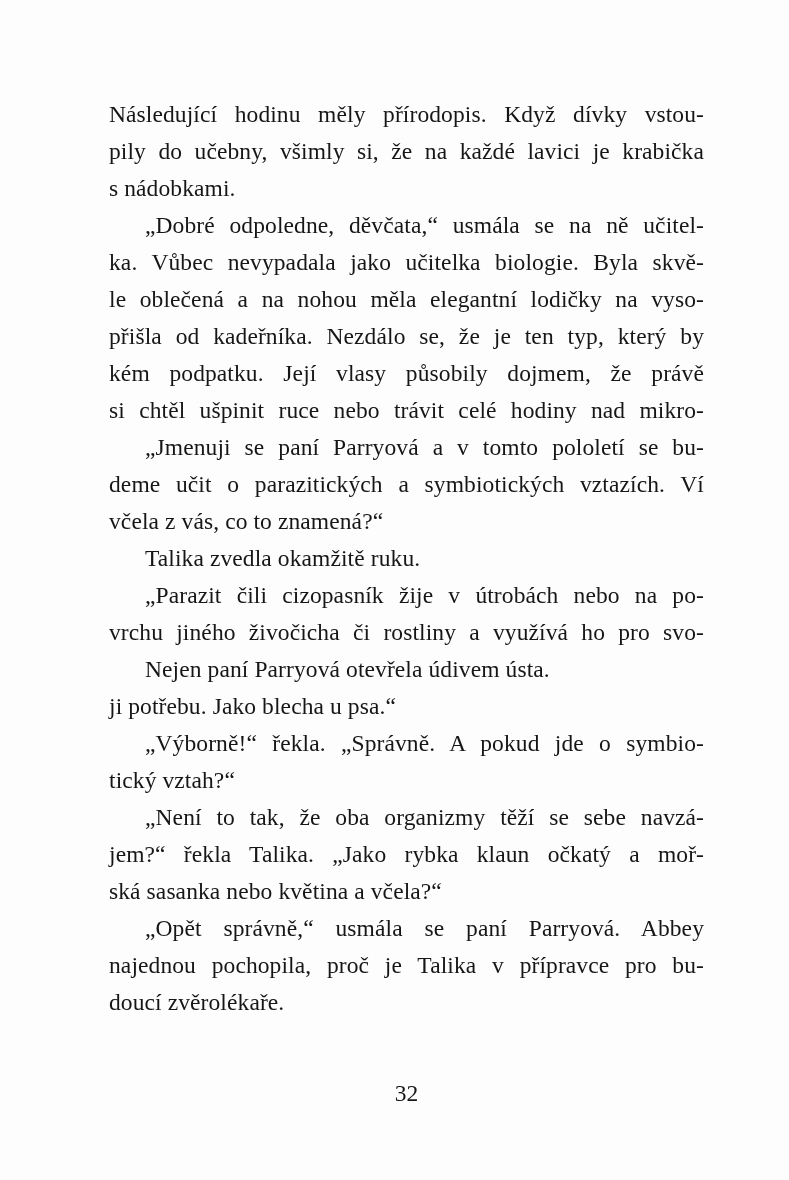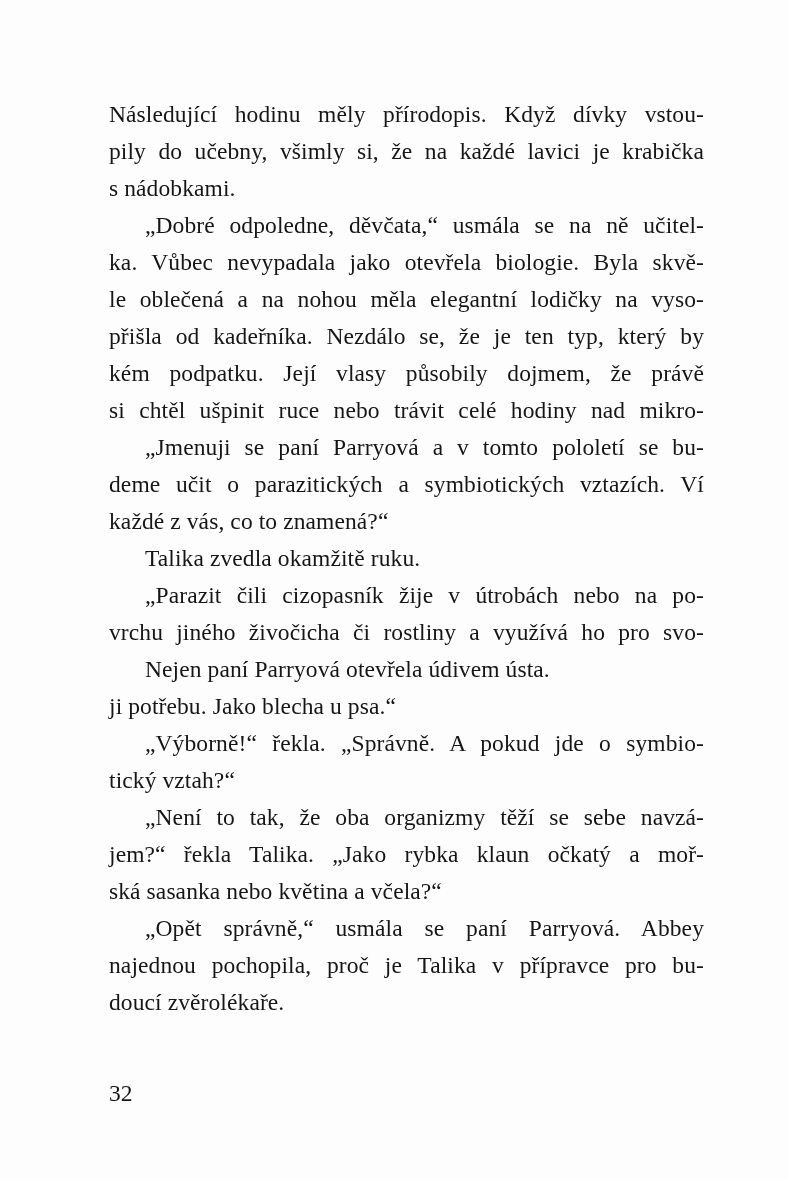--- a/index.html
+++ b/index.html
@@ -40,42 +40,42 @@
     text-align-last: left;
   }
   .line.indent {
     text-indent: 36px;
   }
   .page-number {
     position: absolute;
     left: 97px;
     top: 1078px;
     width: 595px;
-    text-align: left;
+    text-align: center;
     font-size: 23.5px;
     line-height: 30px;
   }
 </style>
 </head>
 <body>
 
 <div class="page">
   <div class="text-block">
       <div class="line">Následující hodinu měly přírodopis. Když dívky vstou-</div>
       <div class="line">pily do učebny, všimly si, že na každé lavici je krabička</div>
       <div class="line last">s nádobkami.</div>
       <div class="line indent">„Dobré odpoledne, děvčata,“ usmála se na ně učitel-</div>
-      <div class="line">ka. Vůbec nevypadala jako otevřela biologie. Byla skvě-</div>
+      <div class="line">ka. Vůbec nevypadala jako učitelka biologie. Byla skvě-</div>
       <div class="line">le oblečená a na nohou měla elegantní lodičky na vyso-</div>
       <div class="line">přišla od kadeřníka. Nezdálo se, že je ten typ, který by</div>
       <div class="line">kém podpatku. Její vlasy působily dojmem, že právě</div>
       <div class="line">si chtěl ušpinit ruce nebo trávit celé hodiny nad mikro-</div>
       <div class="line indent">„Jmenuji se paní Parryová a v tomto pololetí se bu-</div>
       <div class="line">deme učit o parazitických a symbiotických vztazích. Ví</div>
-      <div class="line last">každé z vás, co to znamená?“</div>
+      <div class="line last">včela z vás, co to znamená?“</div>
       <div class="line last indent">Talika zvedla okamžitě ruku.</div>
       <div class="line indent">„Parazit čili cizopasník žije v útrobách nebo na po-</div>
       <div class="line">vrchu jiného živočicha či rostliny a využívá ho pro svo-</div>
       <div class="line last indent">Nejen paní Parryová otevřela údivem ústa.</div>
       <div class="line last">ji potřebu. Jako blecha u psa.“</div>
       <div class="line indent">„Výborně!“ řekla. „Správně. A pokud jde o symbio-</div>
       <div class="line last">tický vztah?“</div>
       <div class="line indent">„Není to tak, že oba organizmy těží se sebe navzá-</div>
       <div class="line">jem?“ řekla Talika. „Jako rybka klaun očkatý a moř-</div>
       <div class="line last">ská sasanka nebo květina a včela?“</div>

